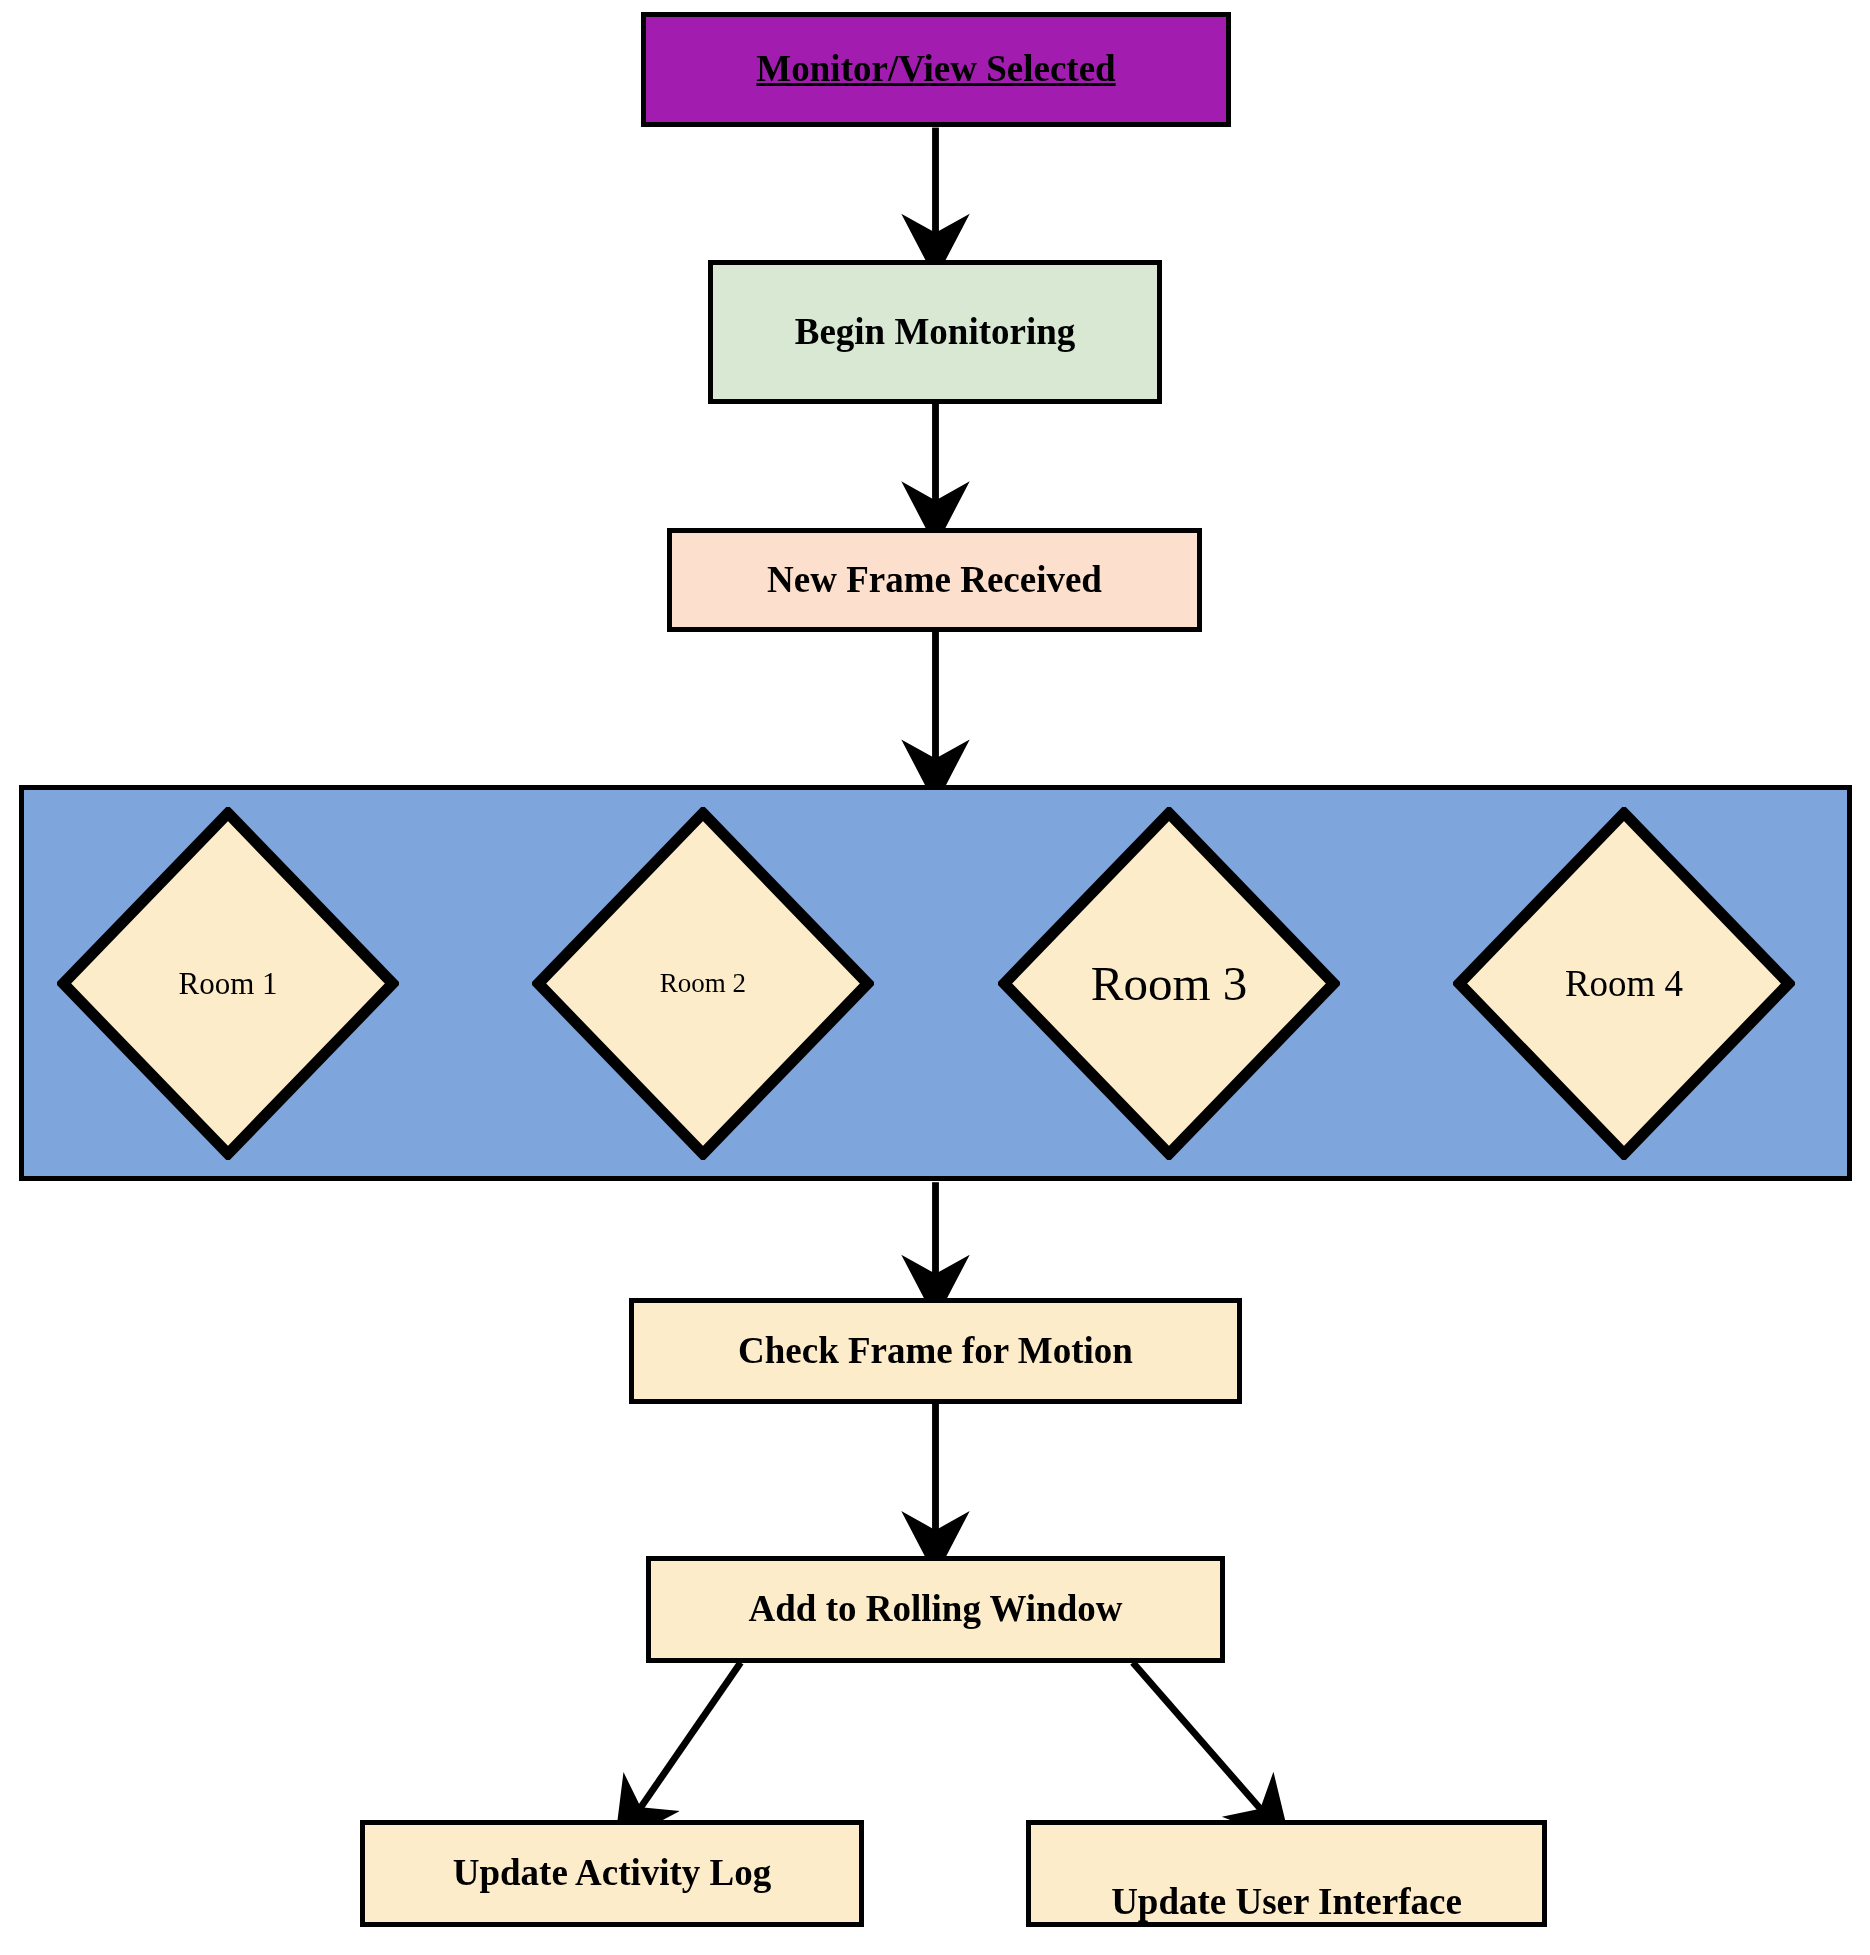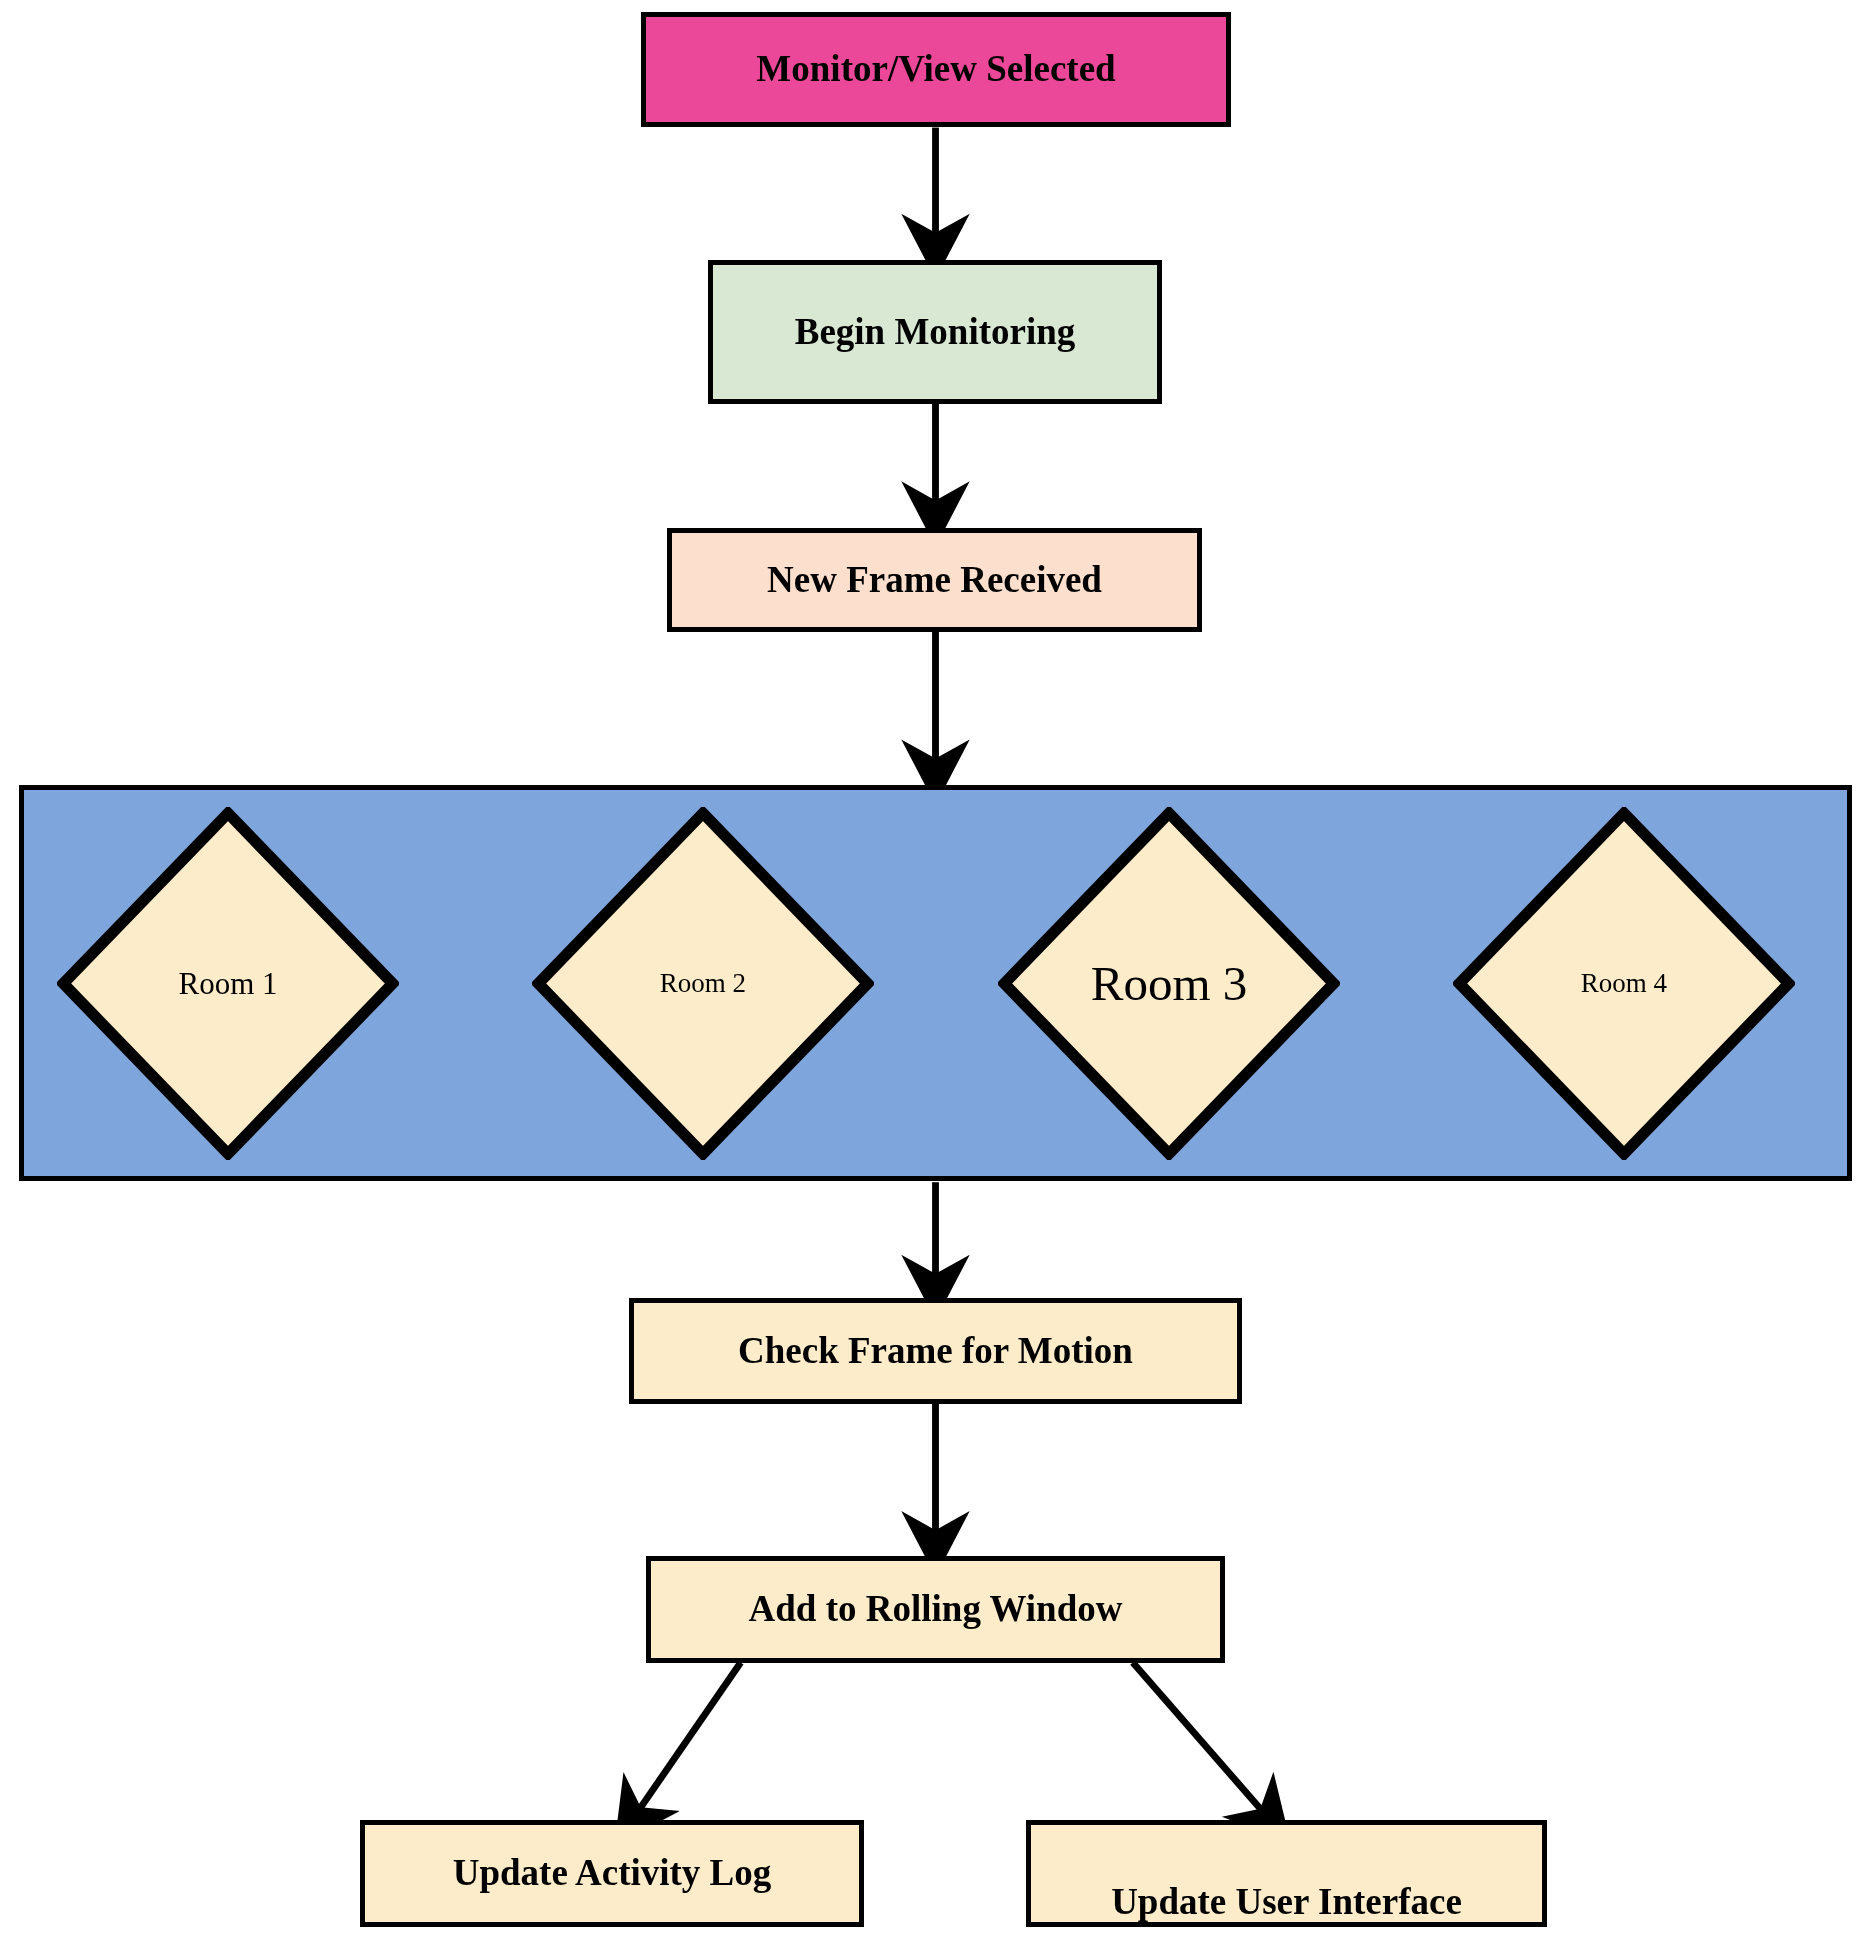--- a/index.html
+++ b/index.html
@@ -38,21 +38,21 @@
     color: #000000;
     line-height: 1.05;
     letter-spacing: 0px;
     z-index: 3;
   }
   .node .label {
     display: block;
     padding: 0 11.2px;
     white-space: nowrap;
   }
-  .fill-blue   { background: #ec4899; }
+  .fill-blue   { background: #a21caf; text-decoration: underline; }
   .fill-green  { background: #d8e8d3; }
   .fill-peach  { background: #fce0cd; }
   .fill-cream  { background: #fcecc9; }
 
   
   .group-box {
     position: absolute;
     box-sizing: border-box;
     border: 5.6px solid #000000;
     background: #7fa6dc;
@@ -139,21 +139,21 @@
     <svg viewBox="0 0 550 568" width="342" height="353">
       <polygon points="275,10 540,284 275,558 10,284" fill="#fcecc9" stroke="#000000" stroke-width="18"></polygon>
     </svg>
     <span class="dtext" style="font-size:49px;">Room 3</span>
   </div>
 
   <div class="diamond" style="left:1453px; top:807px; width:342px; height:353px;">
     <svg viewBox="0 0 550 568" width="342" height="353">
       <polygon points="275,10 540,284 275,558 10,284" fill="#fcecc9" stroke="#000000" stroke-width="18"></polygon>
     </svg>
-    <span class="dtext" style="font-size:27px;">Room 4</span>
+    <span class="dtext" style="font-size:37px;">Room 4</span>
   </div>
 
   <div class="node fill-cream" style="left:646px; top:1556px; width:579px; height:107px; font-size:37px;">
     <span class="label">Add to Rolling Window</span>
   </div>
 
   <div class="node fill-cream" style="left:629px; top:1298px; width:613px; height:106px; font-size:37px;">
     <span class="label">Check Frame for Motion</span>
   </div>
 

